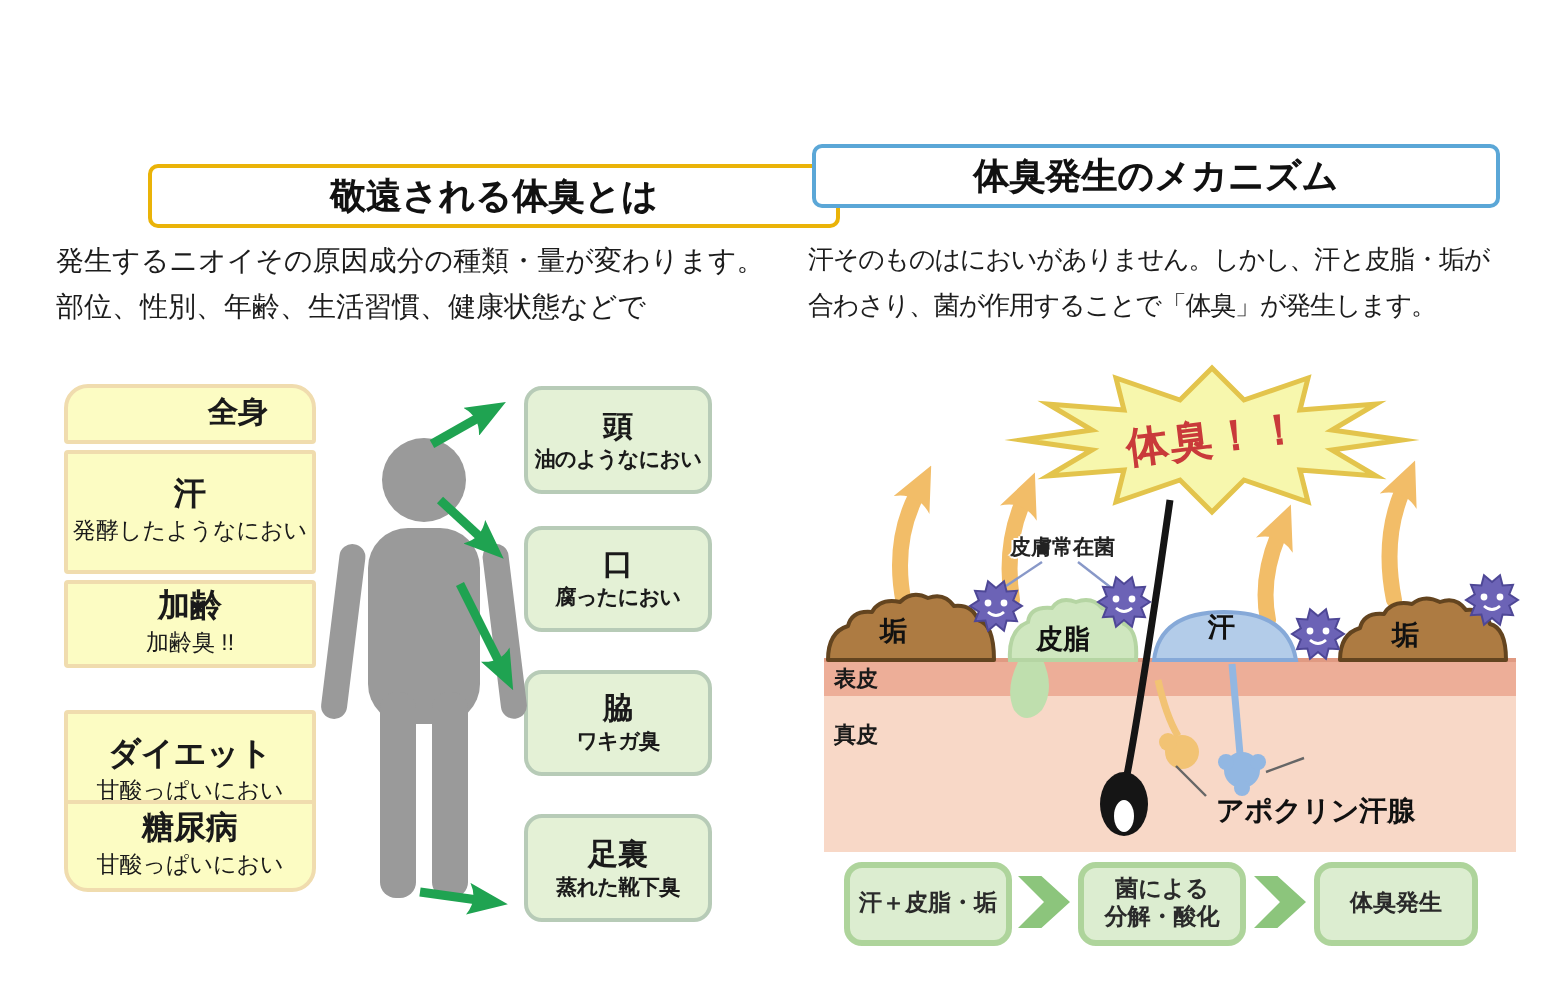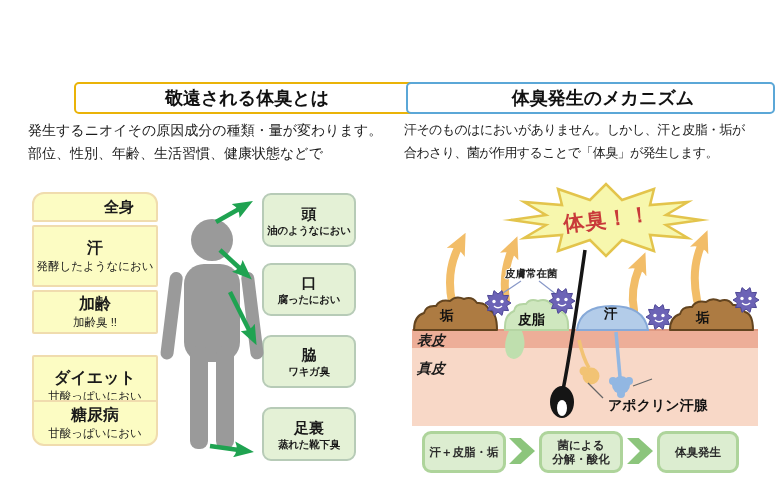--- a/index.html
+++ b/index.html
@@ -7,21 +7,21 @@
     position:relative;width:777px;height:491px;background:#fff;overflow:hidden;
     font-family:"Liberation Sans","DejaVu Sans",sans-serif;color:#222;
   }
   .abs{position:absolute;}
   
   .intro{left:38px;top:5px;width:730px;font-size:17.5px;font-weight:bold;line-height:31px;color:#222;letter-spacing:.2px;}
   
   .sec-header{height:28px;background:#fff;border-radius:5px;text-align:center;
     font-size:18px;font-weight:bold;line-height:28px;color:#111;}
   .hdr-left{left:32px;top:82px;width:342px;border:2px solid #eab308;margin-left:42px;}
-  .hdr-right{left:406px;top:82px;width:340px;border:2px solid #5ba7d7;padding-left:25px;}
+  .hdr-right{left:406px;top:72px;width:340px;border:2px solid #5ba7d7;}
   
   .desc{font-size:14px;line-height:22.5px;color:#1c1c1c;}
   .desc-left{left:28px;top:119px;width:360px;}
   .desc-right{left:404px;top:119px;width:372px;font-size:13px;letter-spacing:-0.6px;}
   
   .body-box{left:32px;width:126px;background:#fcfcc3;border:2px solid #f0dcae;
     display:flex;flex-direction:column;align-items:center;justify-content:center;box-sizing:border-box;}
   .body-box .ttl{font-size:16px;font-weight:bold;color:#1a1a1a;line-height:18px;}
   .body-box .sub{font-size:11.5px;font-weight:normal;color:#1a1a1a;line-height:13px;margin-top:3px;}
   .body-box .sub:empty{display:none;}
@@ -36,21 +36,21 @@
     display:flex;flex-direction:column;align-items:center;justify-content:center;box-sizing:border-box;}
   .part-box .ttl{font-size:15px;font-weight:bold;color:#1a1a1a;line-height:17px;}
   .part-box .sub{font-size:10.5px;font-weight:bold;color:#1a1a1a;line-height:12px;margin-top:2px;letter-spacing:-0.3px;}
   .pb-0{top:193px;height:54px;}
   .pb-1{top:263px;height:53px;}
   .pb-2{top:335px;height:53px;}
   .pb-3{top:407px;height:54px;}
   
   .epidermis{left:412px;top:329px;width:346px;height:19px;background:#edae98;border-top:2px solid #e09a82;box-sizing:border-box;}
   .dermis{left:412px;top:348px;width:346px;height:78px;background:#f8d8c7;}
-  .skin-lbl{font-size:14px;font-weight:bold;color:#1a1a1a;font-style:italic;}
+  .skin-lbl{font-size:11px;font-weight:bold;color:#1a1a1a;}
   
   .blob-lbl{font-size:13.5px;font-weight:bold;color:#111;}
   .gland-lbl{font-size:14px;font-weight:bold;color:#111;}
   .germ-lbl{font-size:10.5px;font-weight:bold;color:#222;
     text-shadow:1px 0 0 #fff,-1px 0 0 #fff,0 1px 0 #fff,0 -1px 0 #fff;}
   
   .burst-text{left:548px;top:205px;width:118px;text-align:center;transform:rotate(-7deg);
     font-size:21px;font-weight:bold;color:#c93a3a;letter-spacing:1px;}
   
   .flow-box{top:431px;height:42px;background:#dcedd0;border:3px solid #aed49b;border-radius:9px;

